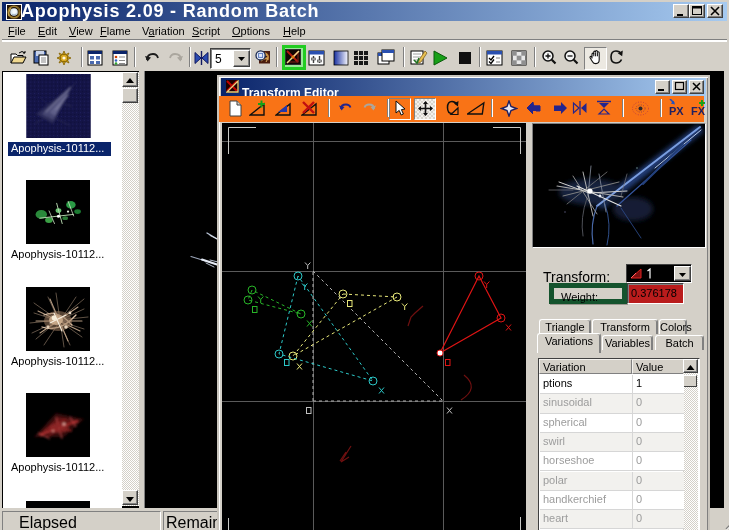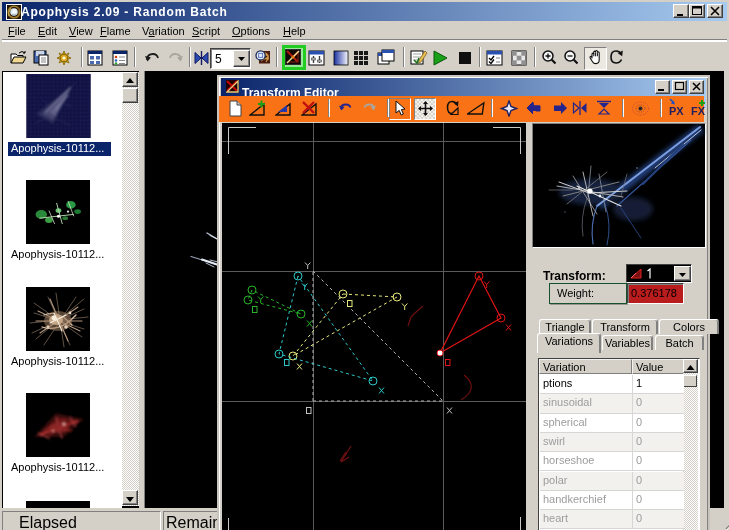--- a/index.html
+++ b/index.html
@@ -1,21 +1,21 @@
 <!DOCTYPE html>
 <html><head>
 <meta charset="utf-8">
 <style>
 *{margin:0;padding:0;box-sizing:border-box}
 html,body{width:729px;height:530px;overflow:hidden}
 body{position:relative;background:#d4d0c8;font-family:"Liberation Sans",sans-serif;-webkit-font-smoothing:antialiased}
 .abs{position:absolute}
 
 #titlebar{left:2px;top:2px;width:725px;height:19px;background:linear-gradient(90deg,#0a246a,#a6caf0);display:flex;align-items:center}
-#titlebar .ttext{color:#fff;font-weight:bold;font-size:12px;margin-left:4px;letter-spacing:0.8px}
+#titlebar .ttext{color:#fff;font-weight:bold;font-size:18px;margin-left:4px;letter-spacing:0.8px}
 .winbtn{position:absolute;width:16px;height:14px;background:#d4d0c8;border:1px solid;border-color:#fff #404040 #404040 #fff;box-shadow:inset -1px -1px 0 #808080;font-size:9px;text-align:center;line-height:12px;color:#000}
 
 #menubar{left:2px;top:21px;width:725px;height:19px;background:#d4d0c8;font-size:11px;color:#000;border-bottom:1px solid #808080;box-shadow:0 1px 0 #fff}
 #menubar span{position:absolute;top:4px}
 
 #toolbar{left:2px;top:41px;width:725px;height:30px;background:#d4d0c8;border-top:1px solid #fff}
 .tsep{position:absolute;top:5px;width:2px;height:20px;border-left:1px solid #808080;border-right:1px solid #fff}
 
 #client{left:2px;top:71px;width:722px;height:437px;background:#000}
 #leftpanel{left:3px;top:72px;width:119px;height:436px;background:#fff}
@@ -603,42 +603,42 @@
       <path d="M58 42 L55 72 M66 50 L73 88" stroke="#8890a0" stroke-width="0.8"></path>
       <path d="M16 66 L40 66 M94 50 L88 72" stroke="#74747a" stroke-width="0.7"></path>
       <circle cx="57" cy="67" r="2.6" fill="#fff"></circle>
       <circle cx="67" cy="72" r="1.4" fill="#e8ecf4"></circle>
       <circle cx="46" cy="64" r="1.1" fill="#d0d4dc"></circle>
       <circle cx="104" cy="44" r="0.7" fill="#8aa"></circle>
           <circle cx="32" cy="88" r="0.7" fill="#668"></circle>
     </g>
   </svg>
   </div>
-  <span class="abs" style="left:324px;top:192px;font-size:12px;font-weight:bold">Transform:</span>
+  <span class="abs" style="left:324px;top:192px;font-size:14px;font-weight:normal">Transform:</span>
   <div class="abs" style="left:407px;top:187px;width:66px;height:19px;background:#000;border:1px solid;border-color:#404040 #fff #fff #404040">
     <svg class="abs" style="left:3px;top:2px" width="13" height="13" viewBox="0 0 13 13">
         <path d="M1 11 L11 11 L11 2 Z" fill="#7a1010" stroke="#e02020"></path>
         <path d="M1 11 L6 6" stroke="#ff6060"></path>
       </svg>
     <svg class="abs" style="left:19px;top:3px" width="8" height="12">
         <path d="M1.5 3 L4 1 L4 10.5" stroke="#fff" stroke-width="1.2" fill="none"></path>
       </svg>
     <div class="abs" style="left:47px;top:1px;width:17px;height:15px;background:#d4d0c8;border:1px solid;border-color:#fff #404040 #404040 #fff;box-shadow:inset -1px -1px 0 #808080"><svg width="15" height="13">
           <path d="M4 5 L11 5 L7.5 9 Z" fill="#000"></path>
         </svg></div>
   </div>
-  <div class="abs" style="left:330px;top:206px;width:78px;height:21px;background:#d4d0c8;border:1px solid #14532d;box-shadow:1px 1px 0 #9a968e">
+  <div class="abs" style="left:330px;top:206px;width:78px;height:21px;background:#d4d0c8;border:5px solid #14532d;box-shadow:1px 1px 0 #9a968e">
     <span class="abs" style="left:7px;top:3px;font-size:11px">Weight:</span>
   </div>
   <div class="abs" style="left:408px;top:206px;width:57px;height:21px;background:#b91c1c;border:1px solid;border-color:#404040 #fff #fff #404040;box-shadow:inset 1px 1px 0 #808080">
     <span class="abs" style="left:3px;top:3px;font-size:11px">0.376178</span>
   </div>
   <div class="tab abs" style="left:320px;top:242px;width:52px">Triangle</div>
   <div class="tab abs" style="left:373px;top:242px;width:66px">Transform</div>
-  <div class="tab abs" style="left:440px;top:242px;width:60px">Colors</div>
+  <div class="tab abs" style="left:440px;top:242px;width:28px">Colors</div>
   <div class="tab tabactive abs" style="left:318px;top:256px;width:64px">Variations</div>
   <div class="tab abs" style="left:383px;top:258px;width:51px">Variables</div>
   <div class="tab abs" style="left:436px;top:258px;width:49px">Batch</div>
   <div class="abs" style="left:319px;top:281px;width:162px;height:176px;background:#fff;border:1px solid;border-color:#404040 #fff #fff #404040">
     <div class="abs" style="left:0;top:0;width:93px;height:15px;background:#d4d0c8;border:1px solid;border-color:#f4f2ee #808080 #808080 #f4f2ee">
         <span class="abs" style="left:3px;top:1px;font-size:11px">Variation</span>
       </div>
     <div class="abs" style="left:93px;top:0;width:52px;height:15px;background:#d4d0c8;border:1px solid;border-color:#f4f2ee #808080 #808080 #f4f2ee">
         <span class="abs" style="left:3px;top:1px;font-size:11px">Value</span>
       </div>

